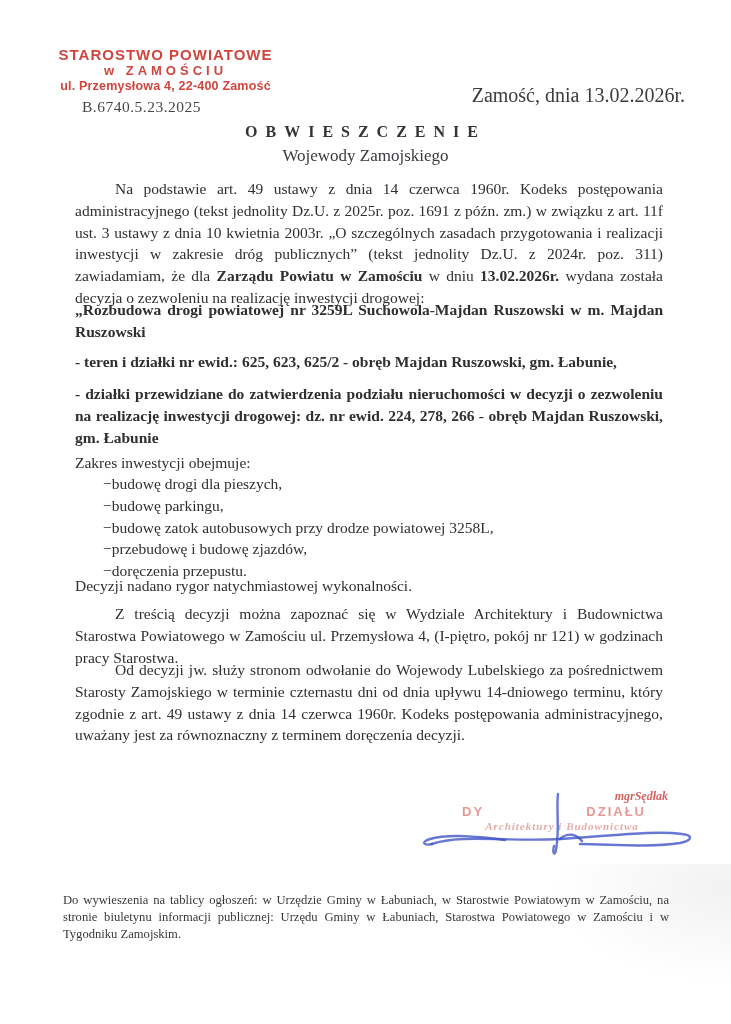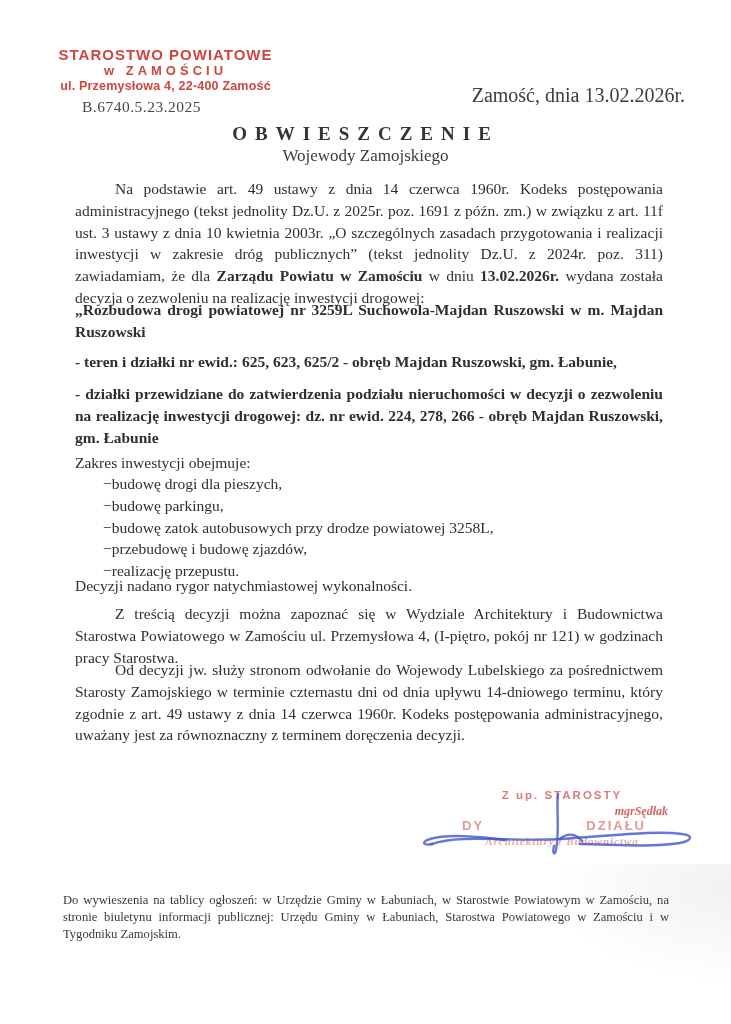--- a/index.html
+++ b/index.html
@@ -35,21 +35,21 @@
   .refnum{
     position:absolute;left:82px;top:98px;
     font-size:15.5px;color:#46464b;letter-spacing:0.5px;
   }
   .dateline{
     position:absolute;right:46px;top:84px;
     font-size:20px;color:#3b3b40;
   }
   .title{
     position:absolute;left:0;right:0;top:123px;
-    text-align:center;font-weight:bold;font-size:19px;
+    text-align:center;font-weight:bold;font-size:16px;
     letter-spacing:8px;color:#333338;
   }
   .subtitle{
     position:absolute;left:0;right:0;top:146px;
     text-align:center;font-size:17px;color:#3a3a3f;
   }
   .block{
     position:absolute;left:75px;width:588px;
     font-size:15.5px;line-height:21.8px;
     text-align:justify;color:#2f2f31;
@@ -118,33 +118,32 @@
     <div class="li-row">
         <span class="li-bullet">−</span>
         <span class="li-text">budowę zatok autobusowych przy drodze powiatowej 3258L,</span>
       </div>
     <div class="li-row">
         <span class="li-bullet">−</span>
         <span class="li-text">przebudowę i budowę zjazdów,</span>
       </div>
     <div class="li-row">
         <span class="li-bullet">−</span>
-        <span class="li-text">realizację przepustu.</span>
+        <span class="li-text">doręczenia przepustu.</span>
       </div>
   </div>
 
   <div class="block" style="top:575px;text-align:left;">Decyzji nadano rygor natychmiastowej wykonalności.</div>
 
   <div class="block indent" style="top:603px;">Z treścią decyzji można zapoznać się w Wydziale Architektury i Budownictwa Starostwa Powiatowego w Zamościu ul. Przemysłowa 4, (I-piętro, pokój nr 121) w godzinach pracy Starostwa.</div>
 
   <div class="block indent" style="top:659px;">Od decyzji jw. służy stronom odwołanie do Wojewody Lubelskiego za pośrednictwem Starosty Zamojskiego w terminie czternastu dni od dnia upływu 14-dniowego terminu, który zgodnie z art. 49 ustawy z dnia 14 czerwca 1960r. Kodeks postępowania administracyjnego, uważany jest za równoznaczny z terminem doręczenia decyzji.</div>
 
   <div class="sigzone">
     <div class="sigstamp">
-      <div class="sig1">Z up. STAROSTY</div>
       <div class="sig2">
           <span>mgr</span>
           <span>Sędłak</span>
         </div>
       <div class="sig3">
           <span>DY</span>
           <span>DZIAŁU</span>
         </div>
       <div class="sig4">Architektury i Budownictwa</div>
     </div>

